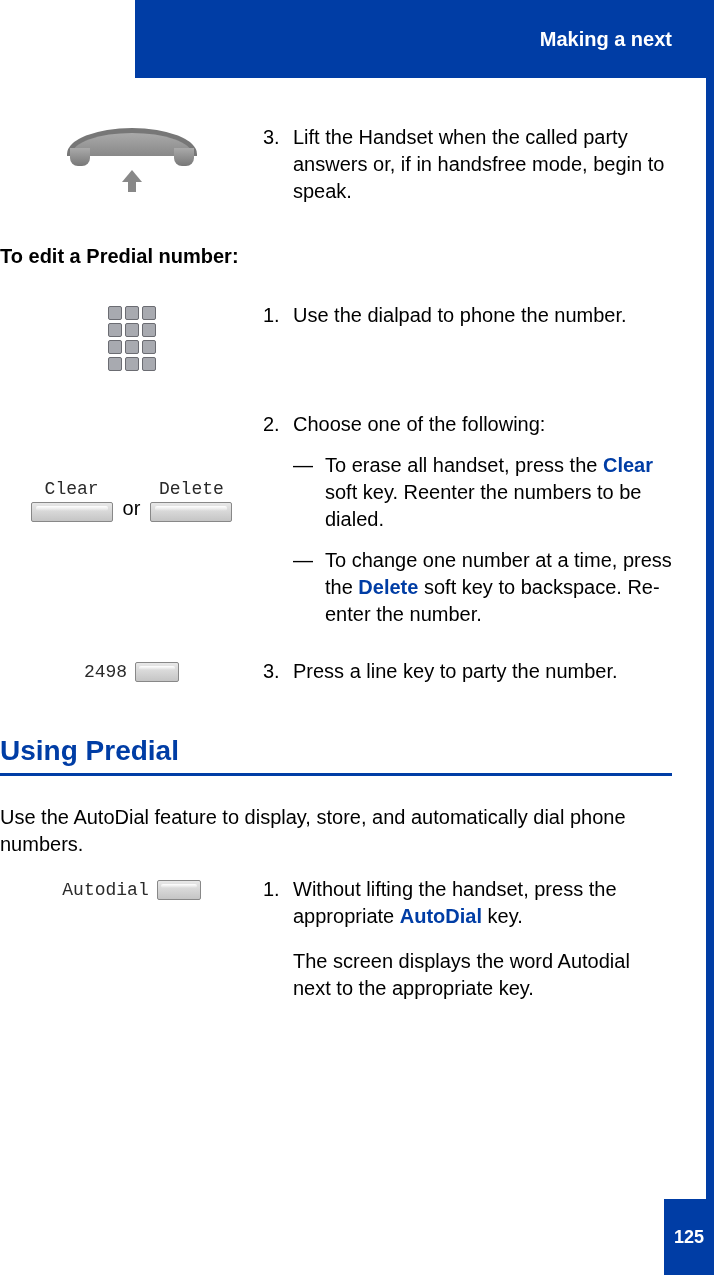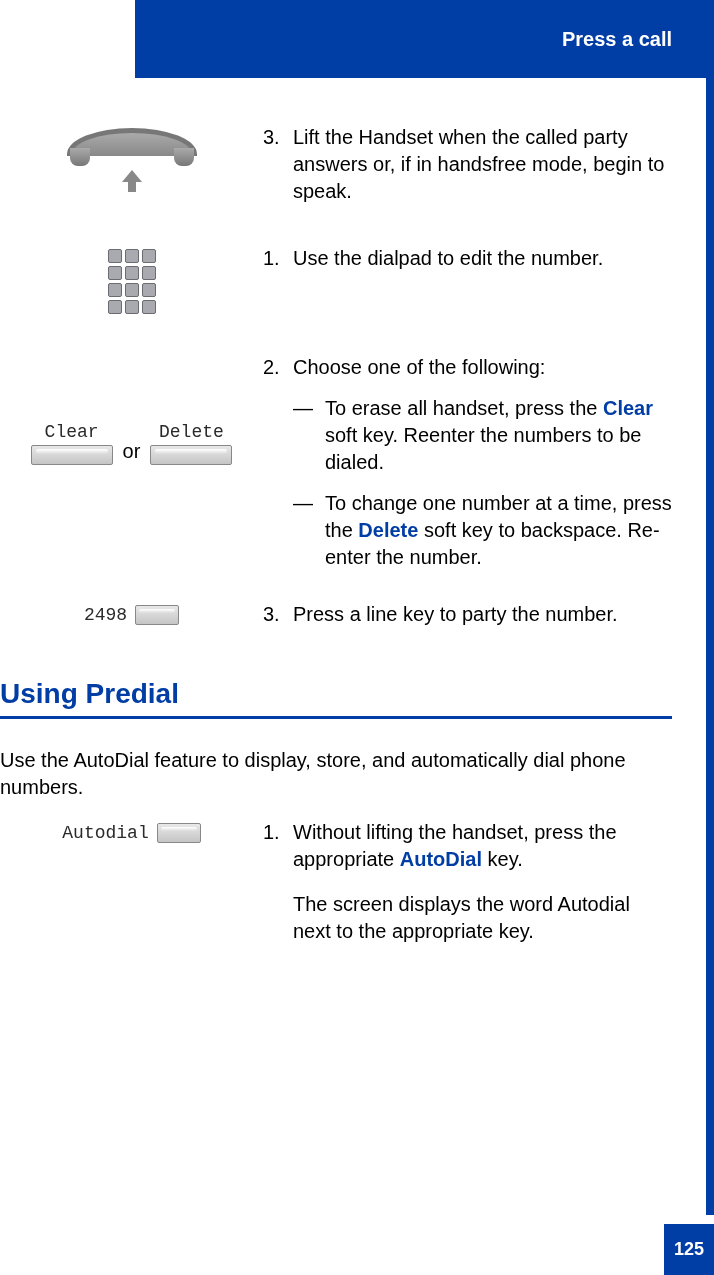--- a/index.html
+++ b/index.html
@@ -208,21 +208,21 @@
   }
   .dash { width:32px; flex-shrink:0; }
   .dash-body { flex:1; }
   .link-word { color:#003da5; font-weight:bold; }
   
   .pagenum-box {
     position:absolute;
     right:0;
     bottom:0;
     width:50px;
-    height:51px;
+    height:76px;
     background:#003da5;
     color:#fff;
     font-weight:bold;
     font-size:18px;
     display:flex;
     align-items:center;
     justify-content:center;
   }
   .side-bar {
     position:absolute;
@@ -230,60 +230,61 @@
     top:78px;
     bottom:60px;
     width:8px;
     background:#003da5;
   }
 </style>
 </head>
 <body>
 
 <div class="header-bar">
-  <span class="header-title">Press a call</span>
+  <span class="header-title">Making a next</span>
 </div>
 <div class="side-bar"></div>
 
 <div class="content">
 
   <div class="row">
     <div class="icon-col">
       <div class="handset-wrap">
         <div class="handset-arc"></div>
         <div class="up-arrow"></div>
       </div>
     </div>
     <div class="text-col">
       <div class="num">3.</div>
       <div class="body-text">Lift the Handset when the called party answers or, if in handsfree mode, begin to speak.</div>
     </div>
   </div>
 
+  <div class="sub-heading">To edit a Predial number:</div>
 
   <div class="row">
     <div class="icon-col">
       <div class="dialpad">
         <div class="k"></div>
           <div class="k"></div>
           <div class="k"></div>
         <div class="k"></div>
           <div class="k"></div>
           <div class="k"></div>
         <div class="k"></div>
           <div class="k"></div>
           <div class="k"></div>
         <div class="k"></div>
           <div class="k"></div>
           <div class="k"></div>
       </div>
     </div>
     <div class="text-col">
       <div class="num">1.</div>
-      <div class="body-text">Use the dialpad to edit the number.</div>
+      <div class="body-text">Use the dialpad to phone the number.</div>
     </div>
   </div>
 
   <div class="row" style="margin-bottom:30px;">
     <div class="icon-col" style="padding-top:38px;">
       <div class="softkey-row">
         <div class="softkey-group">
           <div class="softkey-label">Clear</div>
           <div class="softkey-btn"></div>
         </div>

